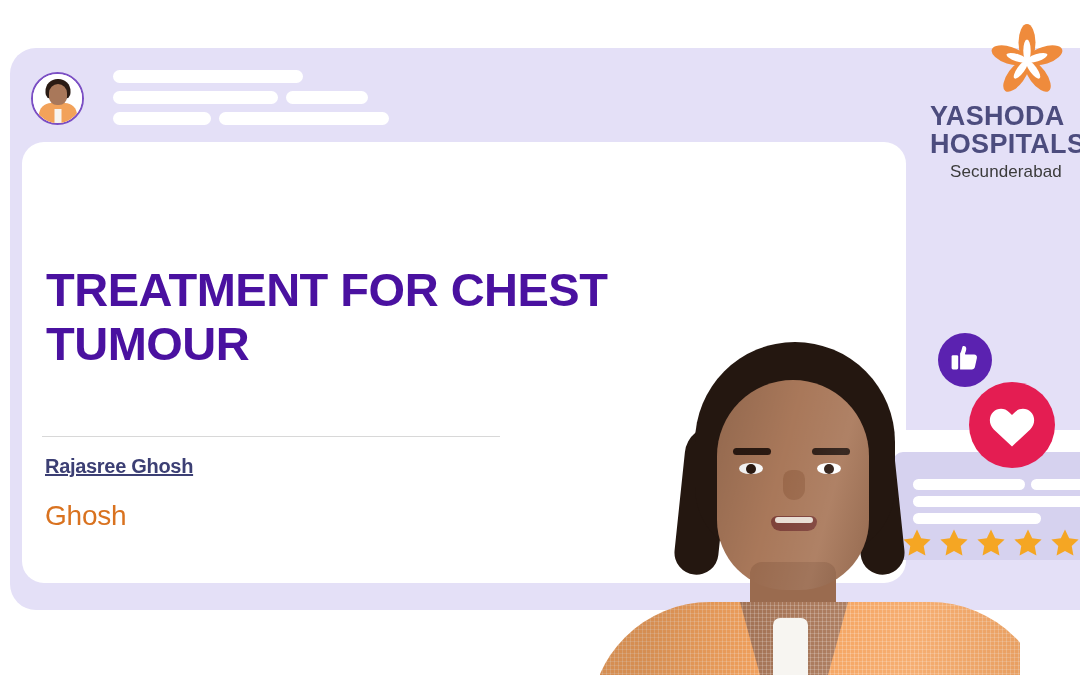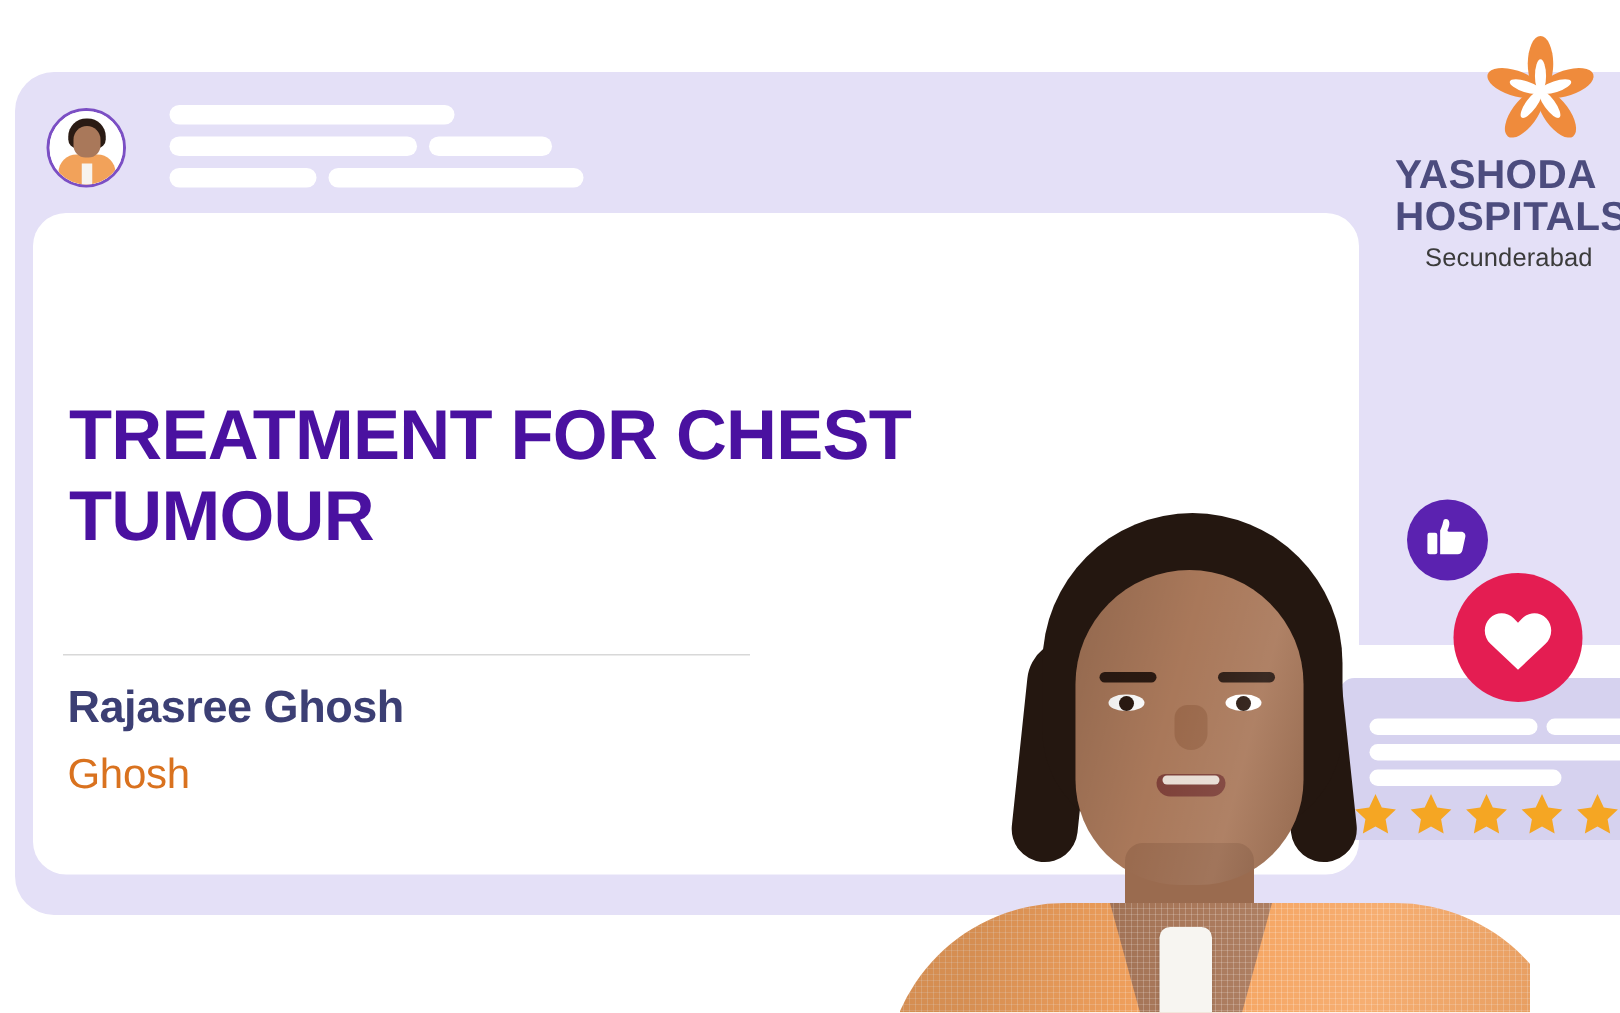--- a/index.html
+++ b/index.html
@@ -55,21 +55,21 @@
   }
   .subtitle{
     position:absolute;left:46px;top:363px;
     font-size:25px;color:#6c6c6c;font-weight:normal;letter-spacing:-0.2px;
   }
   .divider{
     position:absolute;left:42px;top:436px;width:458px;height:1px;background:#d8d8d8;
   }
   .pname{
     position:absolute;left:45px;top:455px;
-    font-size:30px;font-weight:bold;color:#3c3f74;letter-spacing:-0.3px;
+    font-size:20px;font-weight:bold;color:#3c3f74;letter-spacing:-0.3px;text-decoration:underline;
   }
   .ploc{
     position:absolute;left:45px;top:500px;
     font-size:28px;color:#d9721f;letter-spacing:-0.2px;
   }
 
   
   .brand{position:absolute;left:930px;top:24px;width:190px;}
   .flower{position:relative;width:78px;height:74px;margin:0 0 4px 58px;}
   .brand-name{

